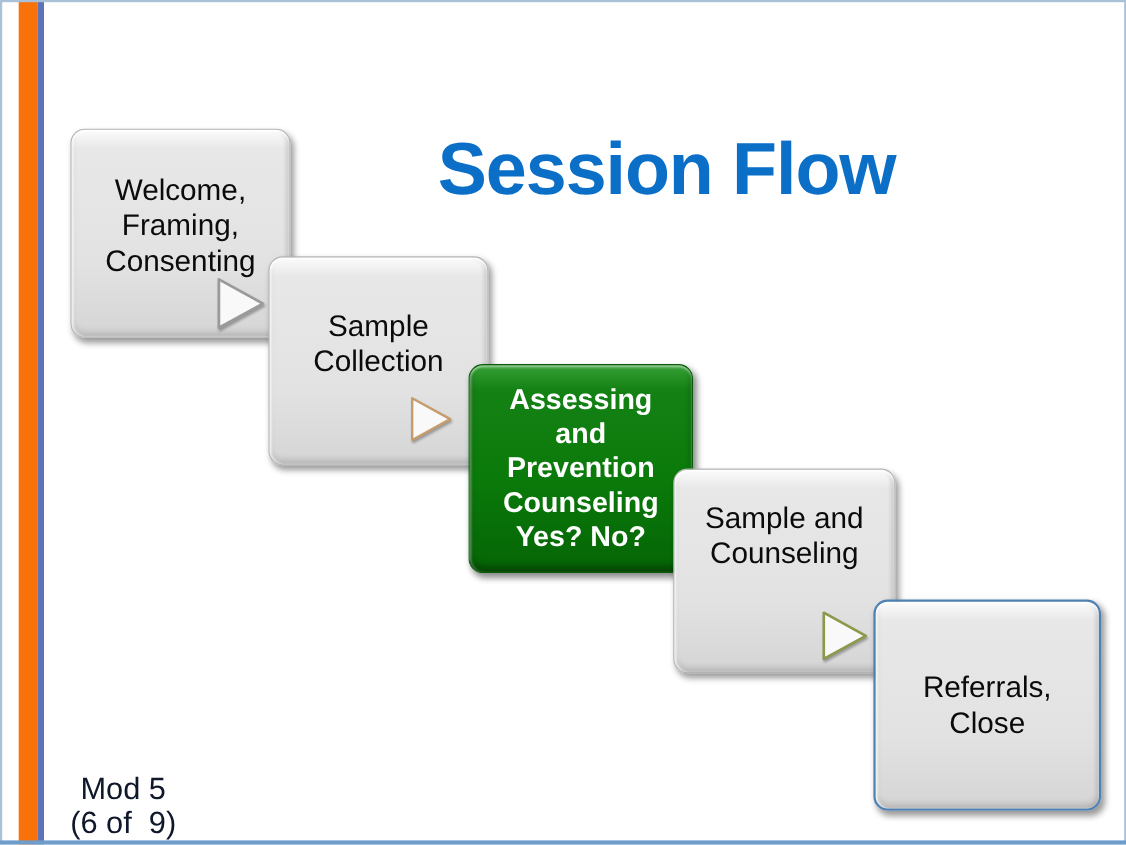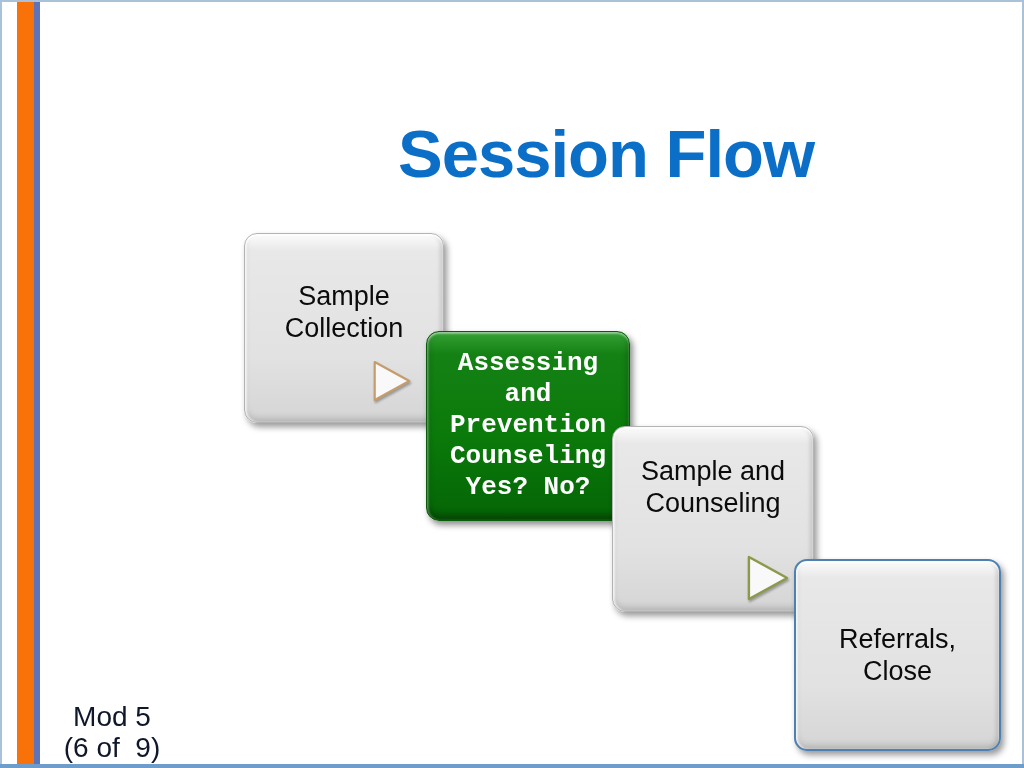--- a/index.html
+++ b/index.html
@@ -66,25 +66,23 @@
                 inset 0 -4px 6px rgba(0,0,0,0.14),
                 inset -3px 0 4px rgba(0,0,0,0.08);
   }
   .box.green {
     background: linear-gradient(180deg, #35A035 0%, #148114 12%, var(--step-green, #0A7A0A) 55%, #056505 100%);
     border: 1px solid #0A5C0A;
     box-shadow: 3px 4px 6px rgba(0,0,0,0.45),
                 inset 0 2px 2px rgba(255,255,255,0.45),
                 inset 2px 0 2px rgba(255,255,255,0.22),
                 inset 0 -5px 7px rgba(0,0,0,0.35);
-    font-family: Liberation Mono, monospace;
   }
   .box.blue-outline {
     border: 2px solid var(--referral-outline, #4E80B2);
-    margin-top: 14px;
   }
 
   .box1 { left: 64px;  top: 117px; z-index: 10; }
   .box2 { left: 244px; top: 233px; z-index: 11; }
   .box3 { left: 426px; top: 331px; width: 204px; z-index: 12; }
   .box4 { left: 612px; top: 426px; width: 202px; height: 186px; z-index: 13; }
   .box5 { left: 794px; top: 545px; width: 207px; height: 192px; z-index: 14; }
 
   .box-label {
     font-size: 27px;
@@ -129,20 +127,30 @@
 </head>
 <body>
 
 <div class="slide">
 
   <div class="stripe-orange"></div>
   <div class="stripe-blue"></div>
 
   <h1 class="title">Session Flow</h1>
 
+  <div class="box gray box1">
+    <div class="box-label">
+      <span class="line">Welcome,</span>
+      <span class="line">Framing,</span>
+      <span class="line">Consenting</span>
+    </div>
+    <svg class="arrow" viewBox="0 0 44 48">
+      <polygon points="2,2 42,24 2,46"></polygon>
+    </svg>
+  </div>
 
   <div class="box gray box2">
     <div class="box-label">
       <span class="line">Sample</span>
       <span class="line">Collection</span>
     </div>
     <svg class="arrow" viewBox="0 0 44 48">
       <polygon points="2,2 42,24 2,46"></polygon>
     </svg>
   </div>

